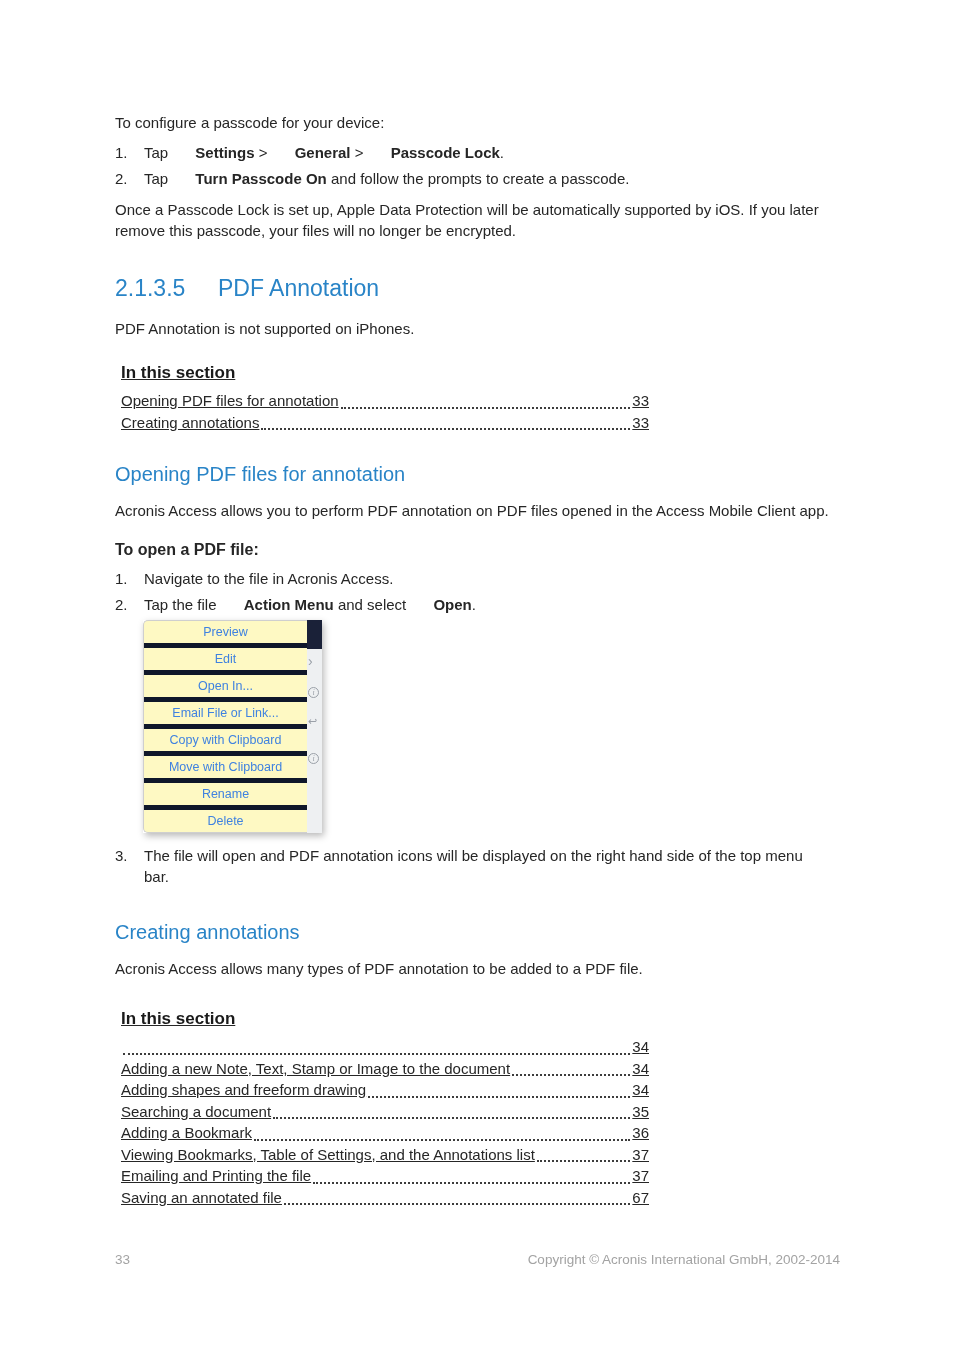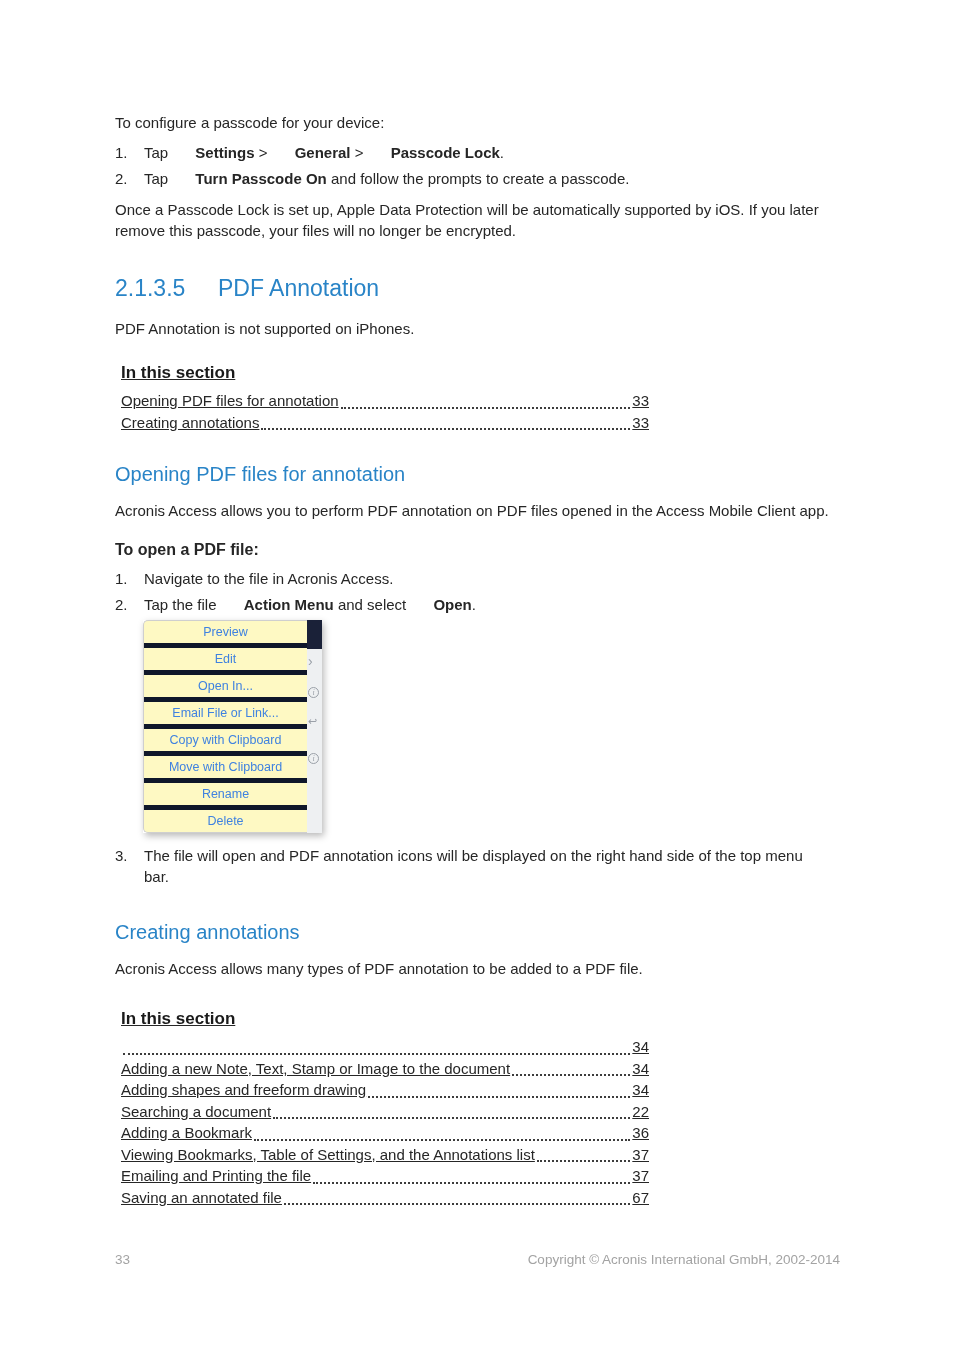--- a/index.html
+++ b/index.html
@@ -190,21 +190,21 @@
         <span class="toc-page">34</span>
       </div>
       <div class="toc-row">
         <span class="toc-label">Adding shapes and freeform drawing</span>
         <span class="dots"></span>
         <span class="toc-page">34</span>
       </div>
       <div class="toc-row">
         <span class="toc-label">Searching a document</span>
         <span class="dots"></span>
-        <span class="toc-page">22</span>
+        <span class="toc-page">35</span>
       </div>
       <div class="toc-row">
         <span class="toc-label">Adding a Bookmark</span>
         <span class="dots"></span>
         <span class="toc-page">36</span>
       </div>
       <div class="toc-row">
         <span class="toc-label">Viewing Bookmarks, Table of Settings, and the Annotations list</span>
         <span class="dots"></span>
         <span class="toc-page">37</span>

